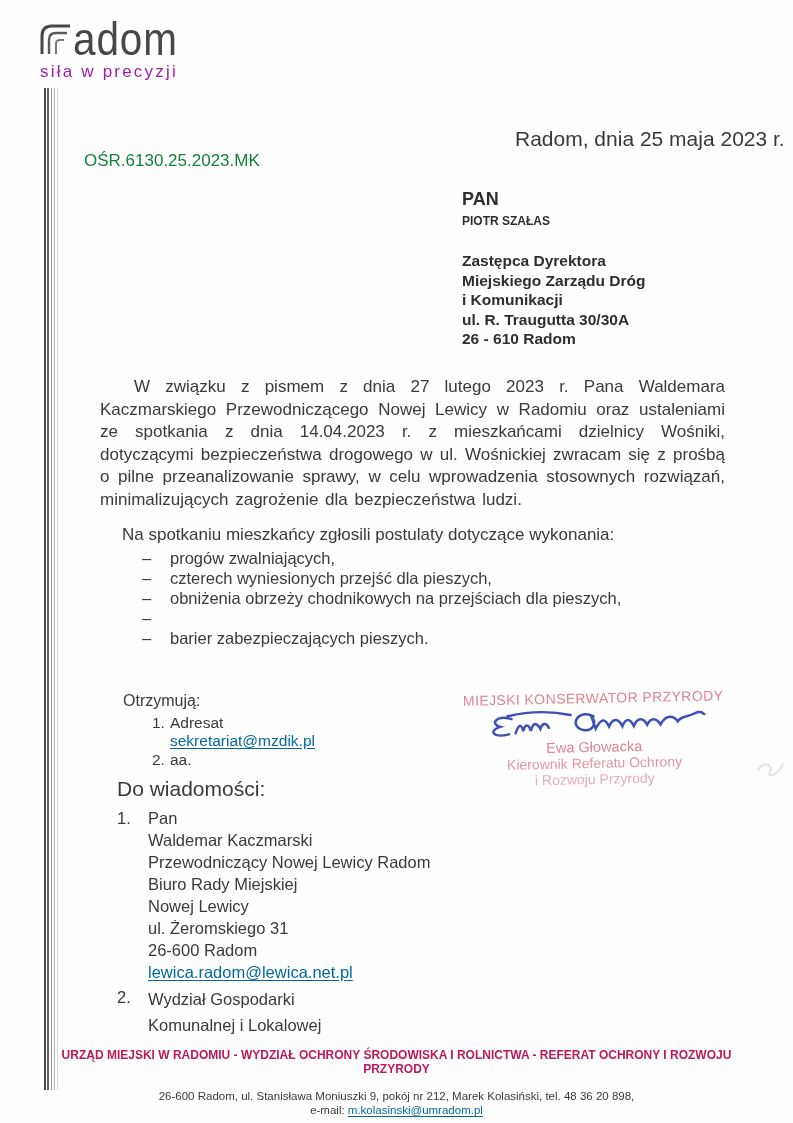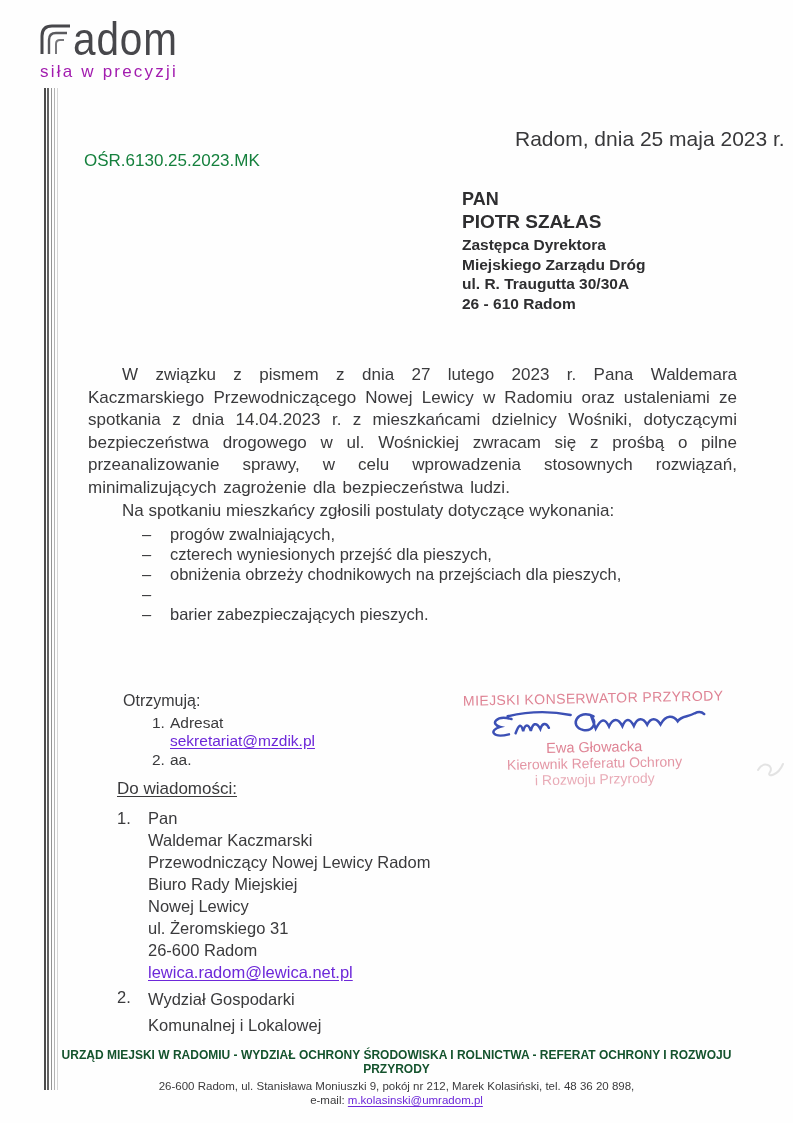--- a/index.html
+++ b/index.html
@@ -27,56 +27,56 @@
     letter-spacing:1px;transform:scaleX(.88);transform-origin:left bottom;
     display:inline-block;
   }
   .tagline{margin-top:6px;font-size:17px;letter-spacing:2.2px;color:#a21caf}
 
   .date{position:absolute;left:515px;top:127px;font-size:21px;color:#38383a}
   .ref{position:absolute;left:84px;top:151px;font-size:17px;color:#15803d}
 
   .addressee{position:absolute;left:462px;top:189px;font-weight:700;color:#2e2e30}
   .addr-pan{font-size:18px;line-height:21px}
-  .addr-name{font-size:19px;line-height:23px;margin-bottom:2px}
+  .addr-name{font-size:12px;line-height:23px;margin-bottom:18px}
   .addr-small{font-size:15.5px;line-height:19.5px}
 
   .bodytext{position:absolute;left:88px;top:364px;width:649px;font-size:17px;line-height:22.6px}
-  .p1{margin:0;text-align:justify;text-indent:34px;word-spacing:2px}
+  .p1{margin:12px;text-align:justify;text-indent:34px;word-spacing:2px}
   .p2{margin:0;text-indent:34px}
   .postulates{margin:2px 0 0 54px;padding:0;list-style:none;font-size:16.5px;line-height:20px}
   .postulates li{display:flex}
   .dash{width:28px;flex:none}
 
   .otrzymuja{position:absolute;left:123px;top:692px;font-size:15.5px;line-height:18.5px}
   .block-heading{font-size:16px;text-underline-offset:2px;margin-bottom:3px}
   .o-item{display:flex;margin-left:29px}
   .o-num{width:18px;flex:none}
-  .email-link{color:#6d28d9;text-decoration:underline;text-underline-offset:2px;cursor:pointer}
+  .email-link{color:#0369a1;text-decoration:underline;text-underline-offset:2px;cursor:pointer}
 
   .stamp{
     position:absolute;left:456px;top:690px;width:276px;text-align:center;
     color:#df8495;transform:rotate(-1.2deg);
   }
   .stamp-title{font-size:14px;letter-spacing:.4px}
   .sig-svg{display:block;margin:-3px auto -6px;width:234px;height:42px}
   .stamp-name{font-size:14.5px;font-weight:500}
   .stamp-role{font-size:14px;opacity:.85}
   .stamp-role2{font-size:14px;opacity:.68}
 
   .dw{position:absolute;left:117px;top:778px;font-size:16.5px;line-height:22px}
-  .dw-heading{font-size:17px;text-decoration:underline;text-underline-offset:2px;margin-bottom:7px}
+  .dw-heading{font-size:21px;text-underline-offset:2px;margin-bottom:7px}
   .dw-item{display:flex}
   .dw-num{width:31px;flex:none}
   .dw-item2{margin-top:3px}
   .dw-item2 .dw-lines div{line-height:26px}
 
   .footer{position:absolute;left:0;top:1048px;width:100%;text-align:center}
-  .f-title{font-weight:700;font-size:12px;line-height:14px;color:#14532d}
-  .f-addr{font-size:11.5px;line-height:14px;margin-top:3px}
+  .f-title{font-weight:700;font-size:12px;line-height:14px;color:#be185d}
+  .f-addr{font-size:11.5px;line-height:14px;margin-top:13px}
   .f-email{font-size:11.5px;line-height:14px}
 
   .smudge{position:absolute;left:750px;top:740px;opacity:.45}
 </style>
 </head>
 <body>
 
 <div class="artifact"></div>
 
 <div class="logo">
@@ -92,20 +92,21 @@
 </div>
 
 <div class="date">Radom, dnia 25 maja 2023 r.</div>
 <div class="ref">OŚR.6130.25.2023.MK</div>
 
 <div class="addressee">
   <div class="addr-pan">PAN</div>
   <div class="addr-name">PIOTR SZAŁAS</div>
   <div class="addr-small">Zastępca Dyrektora</div>
   <div class="addr-small">Miejskiego Zarządu Dróg</div>
+  <div class="addr-small">i Komunikacji</div>
   <div class="addr-small">ul. R. Traugutta 30/30A</div>
   <div class="addr-small">26 - 610 Radom</div>
 </div>
 
 <div class="bodytext">
   <p class="p1">W związku z pismem z dnia 27 lutego 2023 r. Pana Waldemara Kaczmarskiego Przewodniczącego Nowej Lewicy w Radomiu oraz ustaleniami ze spotkania z dnia 14.04.2023 r. z mieszkańcami dzielnicy Wośniki, dotyczącymi bezpieczeństwa drogowego w ul. Wośnickiej zwracam się z prośbą o pilne przeanalizowanie sprawy, w celu wprowadzenia stosownych rozwiązań, minimalizujących zagrożenie dla bezpieczeństwa ludzi.</p>
   <p class="p2">Na spotkaniu mieszkańcy zgłosili postulaty dotyczące wykonania:</p>
   <ul class="postulates">
     <li>
         <span class="dash">–</span>

